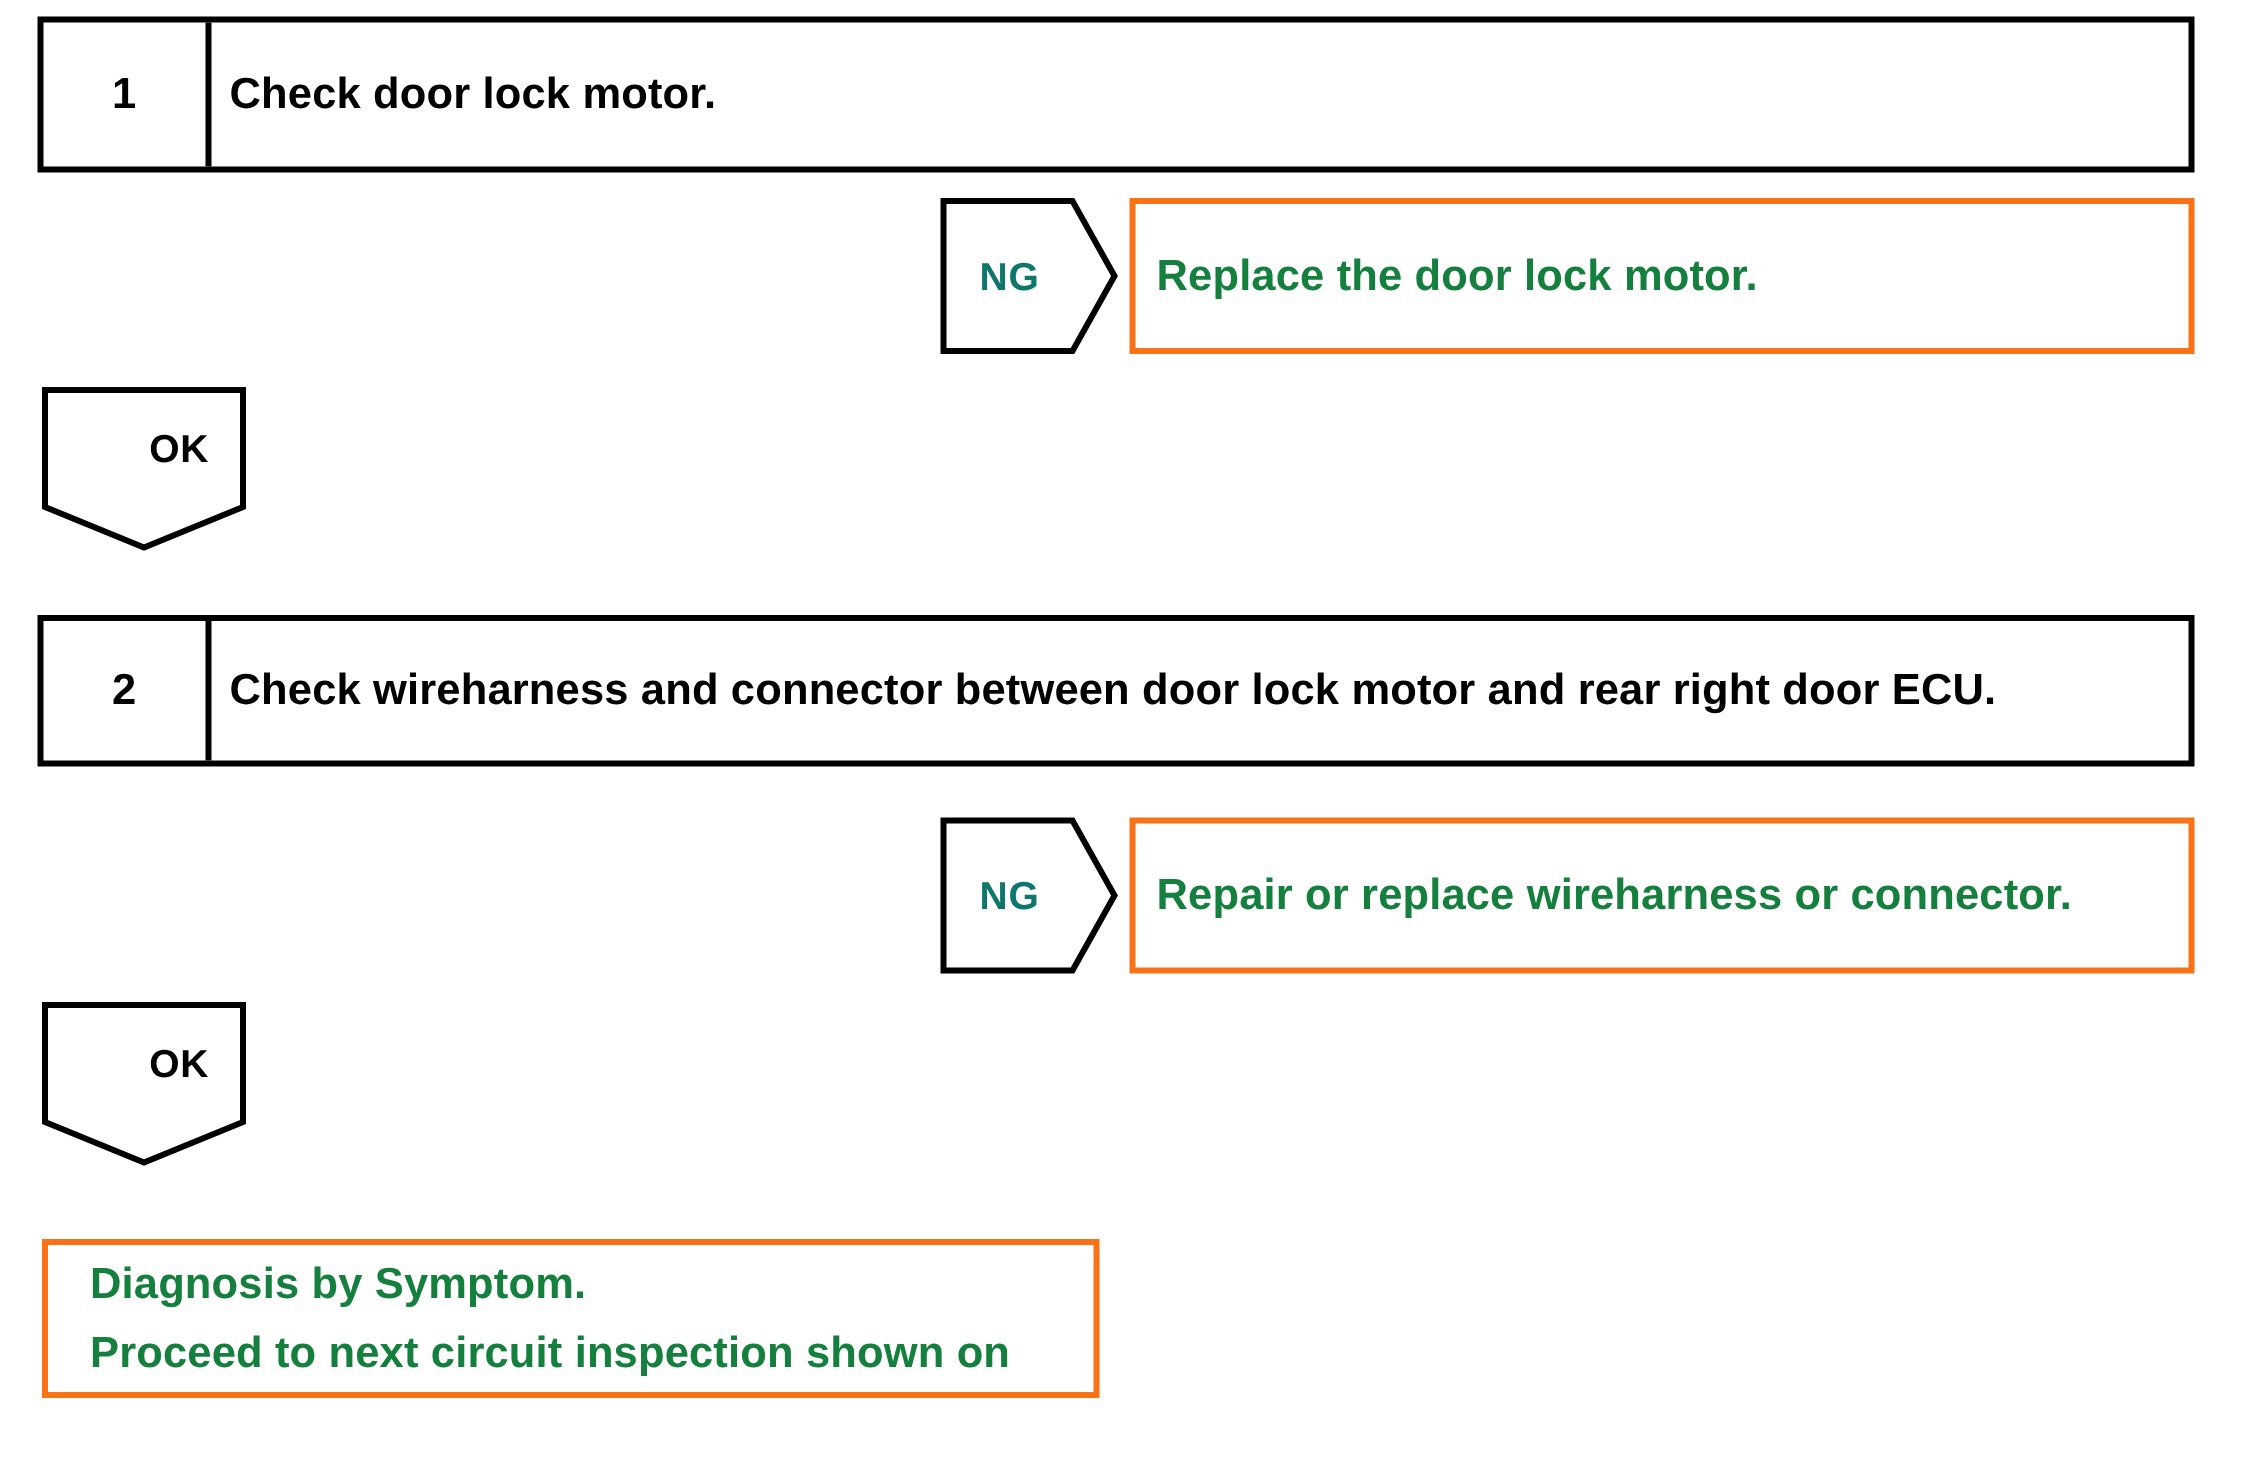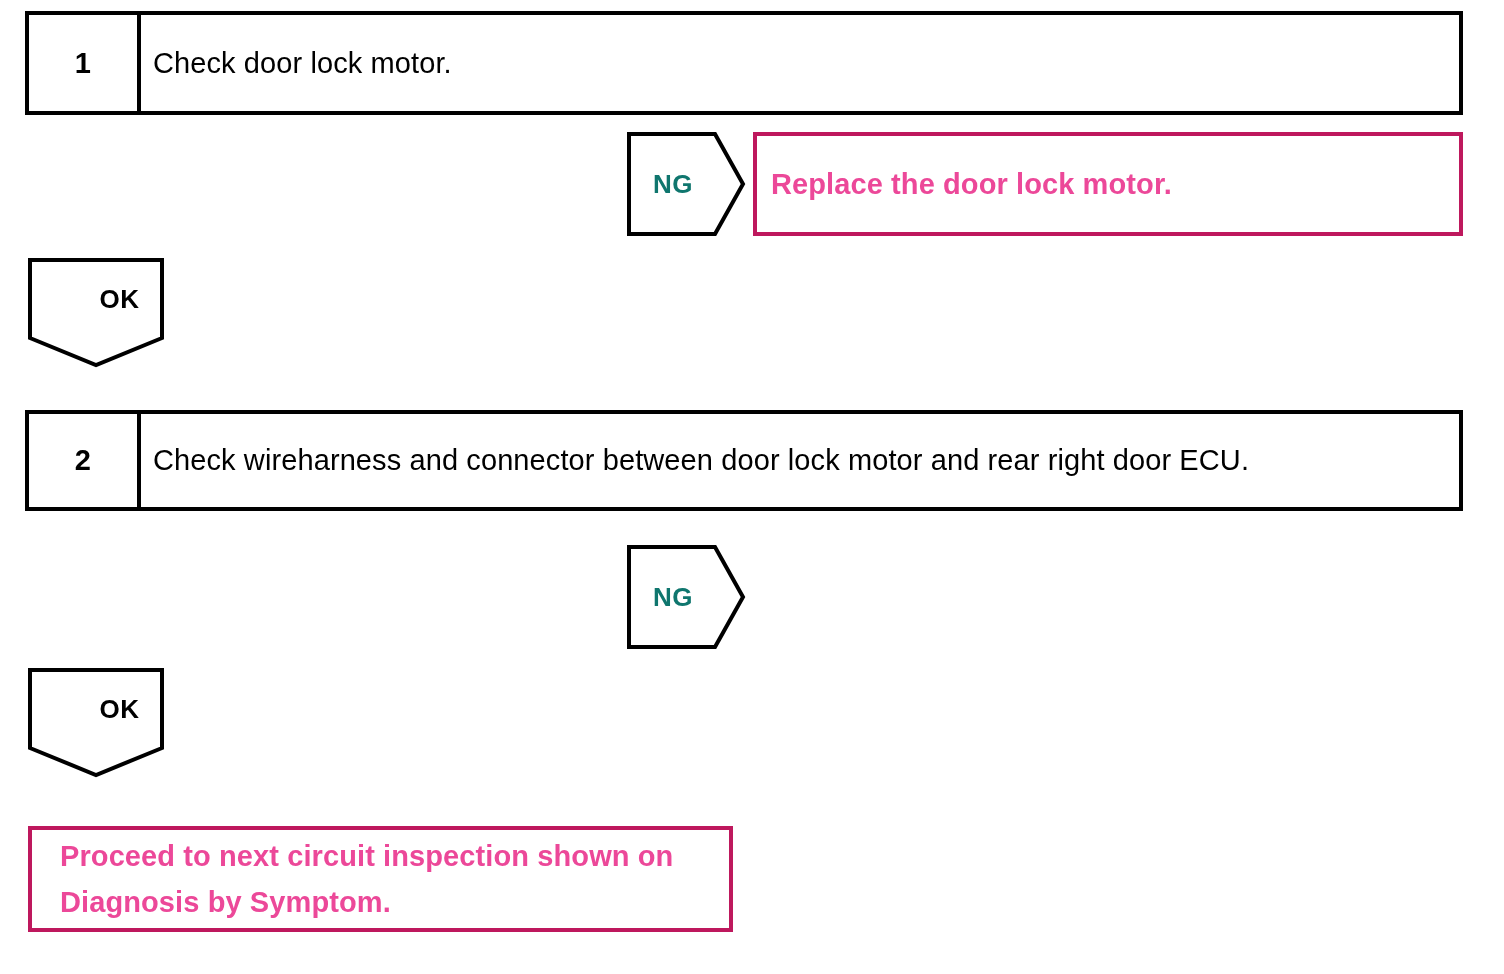--- a/index.html
+++ b/index.html
@@ -41,38 +41,38 @@
     font-weight: bold;
     color: #000000;
     letter-spacing: 0.5px;
   }
   .step-text {
     flex: 1 1 auto;
     display: flex;
     align-items: center;
     padding: 0 0 0 12px;
     font-size: 29px;
-    font-weight: normal;
+    font-weight: bold;
     color: #000000;
     line-height: 1.18;
     letter-spacing: 0.1px;
   }
 
   
   .result-box {
     position: absolute;
     box-sizing: border-box;
-    border: 4px solid #be185d;
+    border: 4px solid #f97316;
     background: #ffffff;
     display: flex;
     align-items: center;
     padding: 0 0 0 14px;
     font-size: 29px;
     font-weight: bold;
-    color: #ec4899;
+    color: #15803d;
     line-height: 1.18;
     letter-spacing: 0.1px;
   }
   .result-box.multiline {
     align-items: center;
     padding-left: 28px;
   }
   .result-box.multiline .rb-line {
     display: block;
   }
@@ -167,28 +167,31 @@
     <div class="step-text">Check wireharness and connector between door lock motor and rear right door ECU.</div>
   </div>
 
   <div class="ng-arrow" style="left:627px; top:545px; width:118px; height:104px;">
     <svg class="shape" width="118" height="104" viewBox="0 0 118 104">
       <polygon points="2,2 88,2 116,52 88,102 2,102" fill="#ffffff" stroke="#000000" stroke-width="4" stroke-linejoin="miter"></polygon>
     </svg>
     <span class="ng-label">NG</span>
   </div>
 
+  <div class="result-box" style="left:753px; top:545px; width:710px; height:104px;">
+    <span>Repair or replace wireharness or connector.</span>
+  </div>
 
   <div class="ok-arrow" style="left:28px; top:668px; width:136px; height:109px;">
     <svg class="shape" width="136" height="109" viewBox="0 0 136 109">
       <polygon points="2,2 134,2 134,80 68,107 2,80" fill="#ffffff" stroke="#000000" stroke-width="4" stroke-linejoin="miter"></polygon>
     </svg>
     <span class="ok-label">OK</span>
   </div>
 
   <div class="result-box multiline" style="left:28px; top:826px; width:705px; height:106px;">
     <span class="rb-lines">
+      <span class="rb-line">Diagnosis by Symptom.</span>
       <span class="rb-line">Proceed to next circuit inspection shown on</span>
-      <span class="rb-line">Diagnosis by Symptom.</span>
     </span>
   </div>
 
 </div>
 
 </body></html>

